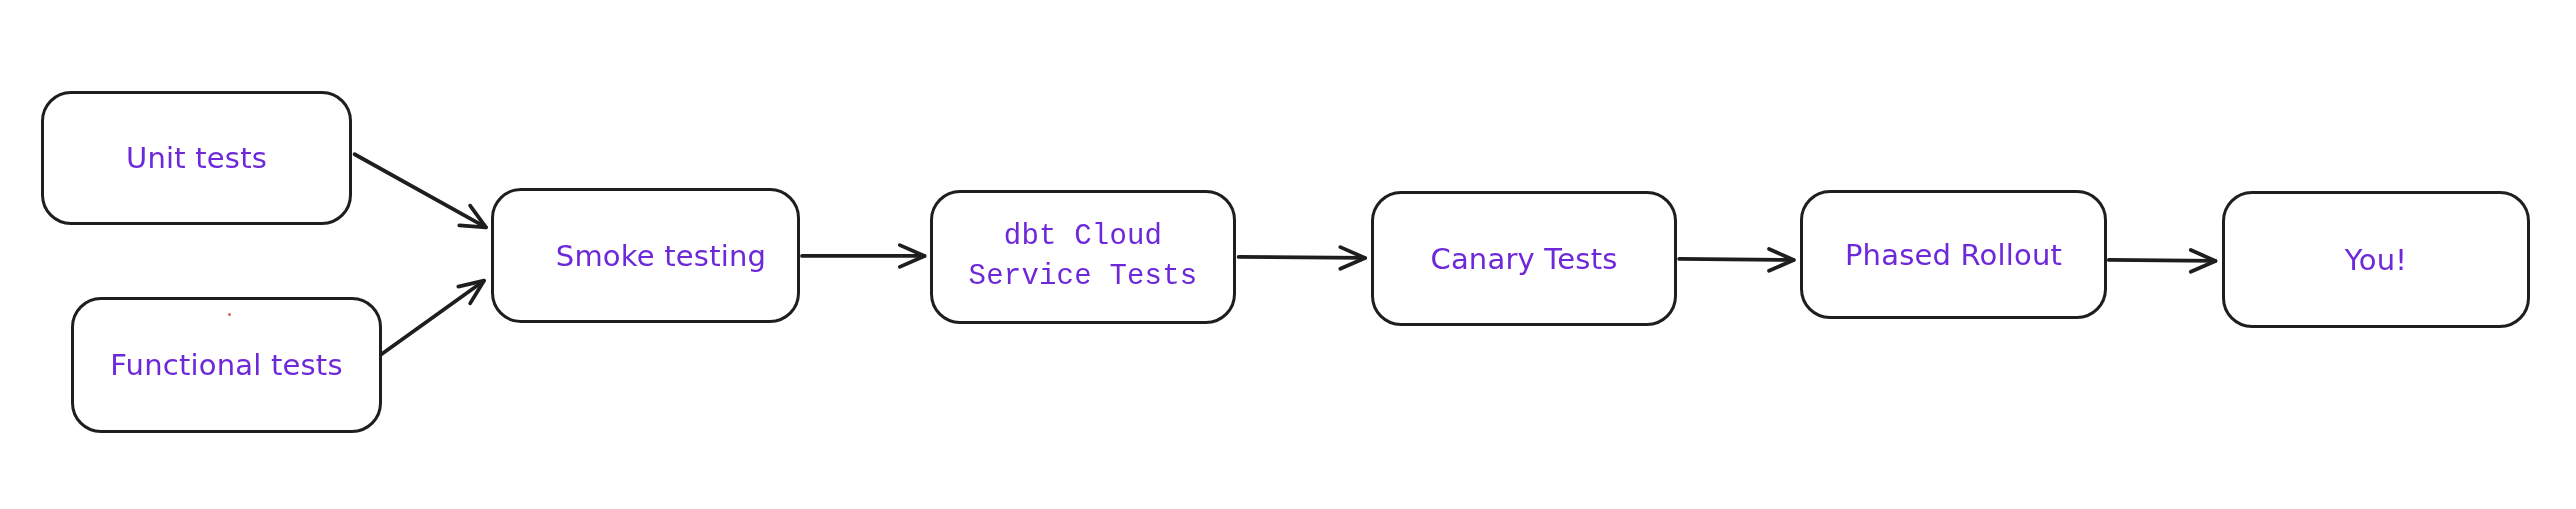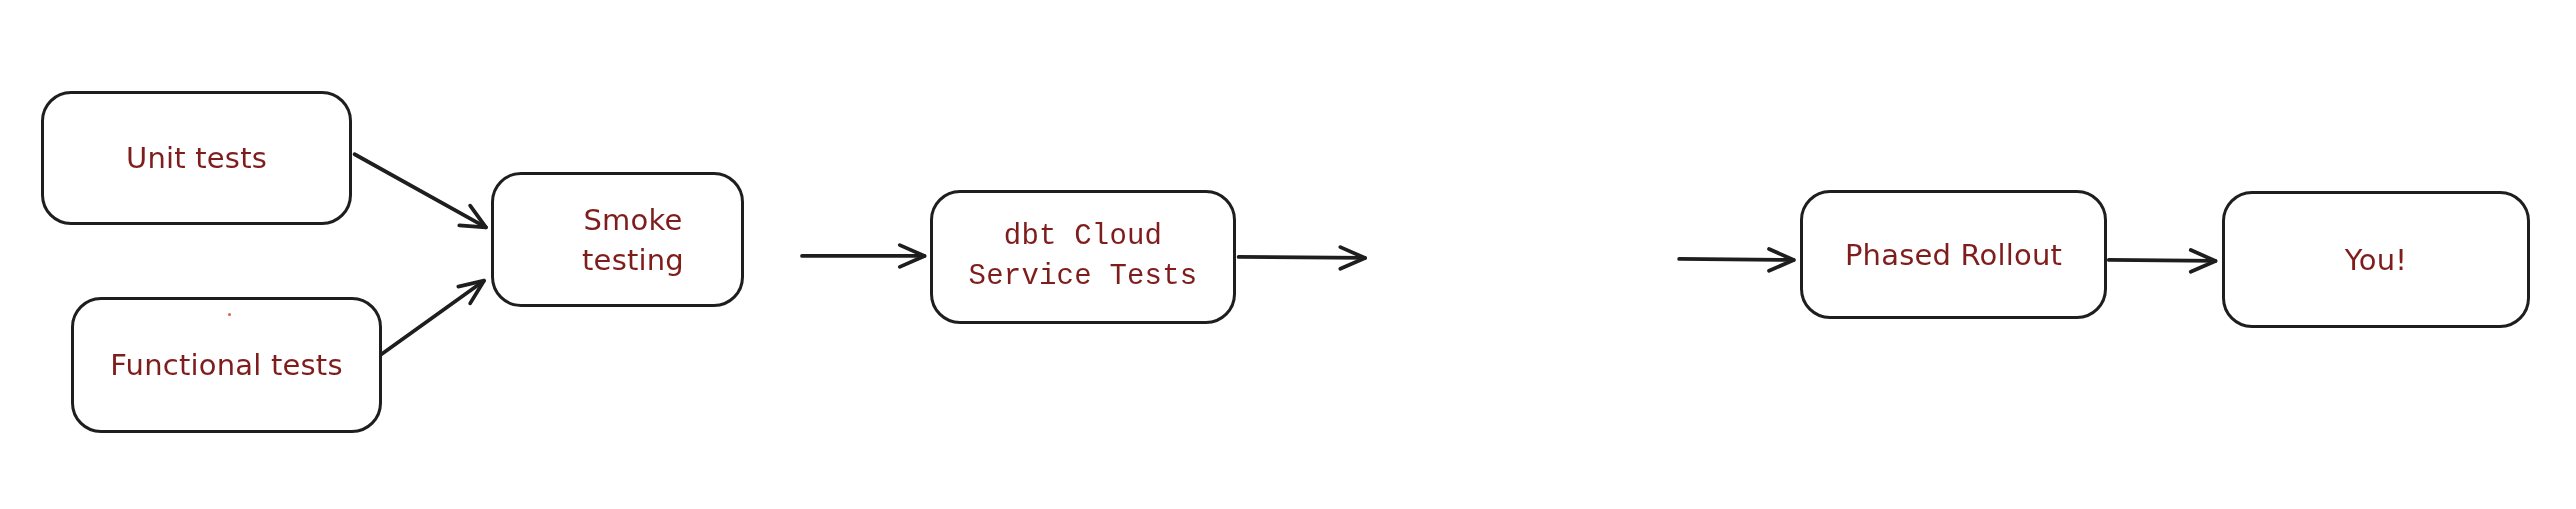--- a/index.html
+++ b/index.html
@@ -33,33 +33,33 @@
   .node {
     position: absolute;
     box-sizing: border-box;
     border: 3.6px solid #1e1e1e;
     border-radius: 30px;
     background: #ffffff;
     display: flex;
     align-items: center;
     justify-content: center;
     text-align: center;
-    color: #7f1d1d;
+    color: #6d28d9;
     font-size: 29px;
     line-height: 40px;
     letter-spacing: 0.2px;
   }
   .node .label {
     white-space: pre-line;
     padding: 0 10px;
   }
   
   .n-unit       { left: 41px;   top: 91px;  width: 311px; height: 134px; }
   .n-functional { left: 41px;   top: 297px; width: 311px; height: 136px; margin-left: 30px; }
-  .n-smoke      { left: 491px;  top: 172px; width: 253px; height: 135px; padding-left: 31px; }
+  .n-smoke      { left: 491px;  top: 188px; width: 309px; height: 135px; padding-left: 31px; }
   .n-dbt        { left: 930px;  top: 190px; width: 306px; height: 134px; font-family: Liberation Mono, monospace; }
   .n-canary     { left: 1371px; top: 191px; width: 306px; height: 135px; }
   .n-phased     { left: 1800px; top: 190px; width: 307px; height: 129px; }
   .n-you        { left: 2222px; top: 191px; width: 308px; height: 137px; }
   .stray-dot {
     position: absolute;
     left: 228px;
     top: 313px;
     width: 3px;
     height: 3px;
@@ -115,20 +115,23 @@
 
   <div class="node n-smoke">
     <span class="label">Smoke testing</span>
   </div>
 
   <div class="node n-dbt">
     <span class="label">dbt Cloud
 Service Tests</span>
   </div>
 
+  <div class="node n-canary">
+    <span class="label">Canary Tests</span>
+  </div>
 
   <div class="node n-phased">
     <span class="label">Phased Rollout</span>
   </div>
 
   <div class="node n-you">
     <span class="label">You!</span>
   </div>
 
   <div class="stray-dot"></div>

